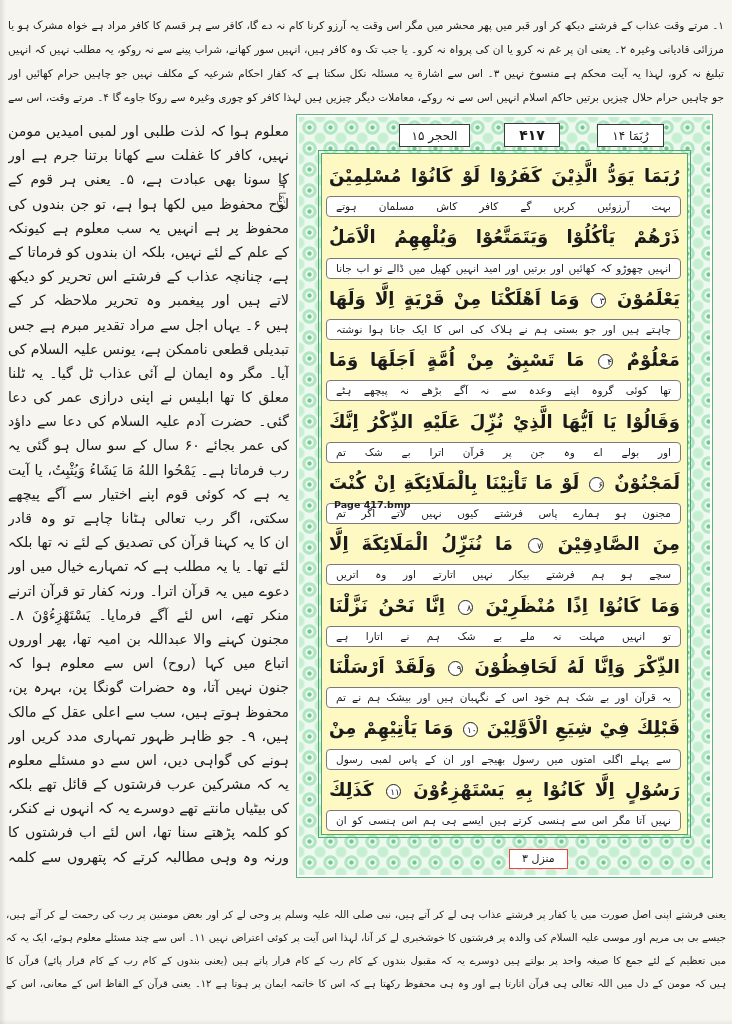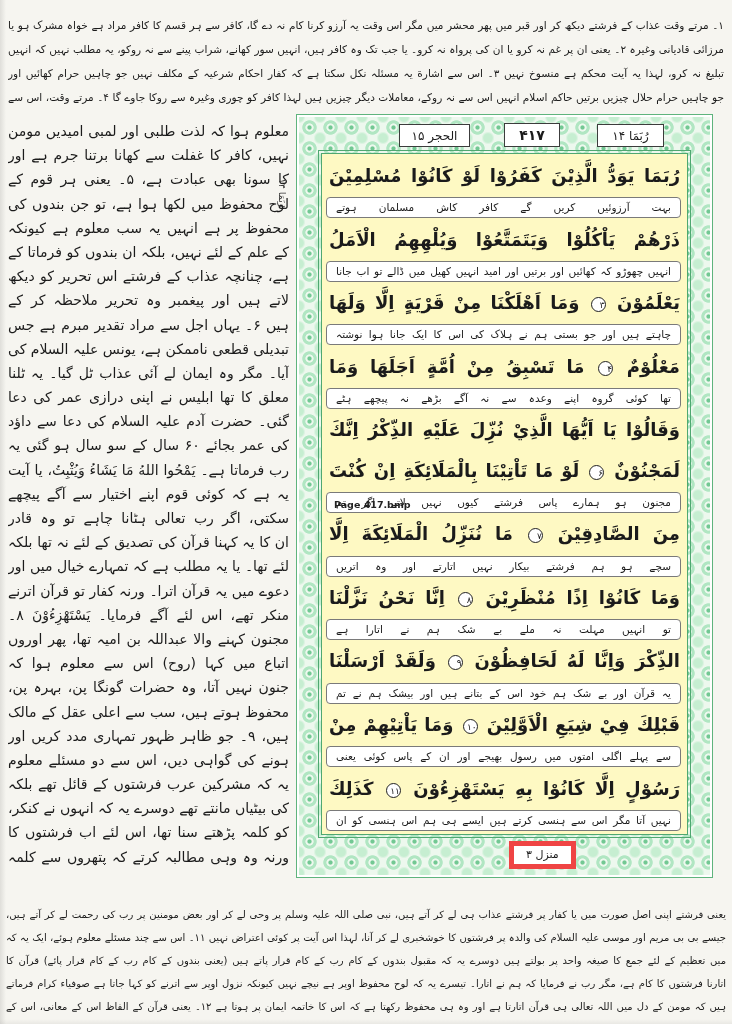--- a/index.html
+++ b/index.html
@@ -52,21 +52,21 @@
   .vnum{display:inline-block;width:15px;height:15px;line-height:14px;border:1px solid #222;
     border-radius:50%;font-size:9px;font-weight:normal;text-align:center;vertical-align:1px;
     background:#fff;margin:0 2px;box-sizing:border-box;}
 
   .hdr-box{position:absolute;background:#fff;border:1px solid #3c3c3c;
     display:flex;align-items:center;justify-content:center;box-sizing:border-box;z-index:3;margin-left:26px;}
   .hdr-juz{top:9px;left:274px;width:67px;height:23px;font-size:12px;}
   .hdr-page{top:8px;left:181px;width:56px;height:24px;font-size:14px;font-weight:bold;}
   .hdr-surah{top:9px;left:76px;width:71px;height:23px;font-size:12px;}
 
-  .manzil{position:absolute;bottom:8px;left:212px;background:#fff;border:5px solid #ef4444;
+  .manzil{position:absolute;bottom:8px;left:212px;background:#fff;border:1px solid #ef4444;
     font-size:11px;line-height:16px;padding:1px 12px;z-index:3;}
 
   .watermark{position:absolute;left:334px;top:499px;font-size:9.5px;font-weight:bold;
     color:#222;direction:ltr;z-index:6;font-family:"DejaVu Sans", sans-serif;}
 </style>
 </head>
 <body>
 
 <div class="top-commentary">
 
@@ -124,39 +124,39 @@
 
   <div class="row arabic">رُبَمَا يَوَدُّ الَّذِيْنَ كَفَرُوْا لَوْ كَانُوْا مُسْلِمِيْنَ </div>
       <div class="row urdu">بہت آرزوئیں کریں گے کافر کاش مسلمان ہوتے</div>
       <div class="row arabic">ذَرْهُمْ يَاْكُلُوْا وَيَتَمَتَّعُوْا وَيُلْهِهِمُ الْاَمَلُ فَسَوْفَ</div>
       <div class="row urdu">انہیں چھوڑو کہ کھائیں اور برتیں اور امید انہیں کھیل میں ڈالے تو اب جانا</div>
       <div class="row arabic">يَعْلَمُوْنَ <span class="vnum">۳</span> وَمَا اَهْلَكْنَا مِنْ قَرْيَةٍ اِلَّا وَلَهَا كِتَابٌ</div>
       <div class="row urdu">چاہتے ہیں اور جو بستی ہم نے ہلاک کی اس کا ایک جانا ہوا نوشتہ</div>
       <div class="row arabic">مَعْلُوْمٌ <span class="vnum">۴</span> مَا تَسْبِقُ مِنْ اُمَّةٍ اَجَلَهَا وَمَا يَسْتَاْخِرُوْنَ </div>
       <div class="row urdu">تھا کوئی گروہ اپنے وعدہ سے نہ آگے بڑھے نہ پیچھے ہٹے</div>
       <div class="row arabic">وَقَالُوْا يَا اَيُّهَا الَّذِيْ نُزِّلَ عَلَيْهِ الذِّكْرُ اِنَّكَ</div>
+      <div class="row urdu">اور بولے اے وہ جن پر قرآن اترا بے شک تم</div>
       <div class="row arabic">لَمَجْنُوْنٌ <span class="vnum">۶</span> لَوْ مَا تَاْتِيْنَا بِالْمَلَائِكَةِ اِنْ كُنْتَ</div>
       <div class="row urdu">مجنون ہو ہمارے پاس فرشتے کیوں نہیں لاتے اگر تم</div>
       <div class="row arabic">مِنَ الصَّادِقِيْنَ <span class="vnum">۷</span> مَا نُنَزِّلُ الْمَلَائِكَةَ اِلَّا بِالْحَقِّ</div>
       <div class="row urdu">سچے ہو ہم فرشتے بیکار نہیں اتارتے اور وہ اتریں</div>
       <div class="row arabic">وَمَا كَانُوْا اِذًا مُنْظَرِيْنَ <span class="vnum">۸</span> اِنَّا نَحْنُ نَزَّلْنَا</div>
       <div class="row urdu">تو انہیں مہلت نہ ملے بے شک ہم نے اتارا ہے</div>
       <div class="row arabic">الذِّكْرَ وَاِنَّا لَهُ لَحَافِظُوْنَ <span class="vnum">۹</span> وَلَقَدْ اَرْسَلْنَا مِنْ</div>
-      <div class="row urdu">یہ قرآن اور بے شک ہم خود اس کے بتانے ہیں اور بیشک ہم نے تم</div>
+      <div class="row urdu">یہ قرآن اور بے شک ہم خود اس کے نگہبان ہیں اور بیشک ہم نے تم</div>
       <div class="row arabic">قَبْلِكَ فِيْ شِيَعِ الْاَوَّلِيْنَ <span class="vnum">۱۰</span> وَمَا يَاْتِيْهِمْ مِنْ</div>
-      <div class="row urdu">سے پہلے اگلی امتوں میں رسول بھیجے اور ان کے پاس کوئی یعنی</div>
+      <div class="row urdu">سے پہلے اگلی امتوں میں رسول بھیجے اور ان کے پاس لمبی رسول</div>
       <div class="row arabic">رَسُوْلٍ اِلَّا كَانُوْا بِهِ يَسْتَهْزِءُوْنَ <span class="vnum">۱۱</span> كَذَلِكَ نَسْلُكُهُ</div>
       <div class="row urdu">نہیں آتا مگر اس سے ہنسی کرتے ہیں ایسے ہی ہم اس ہنسی کو ان مجرموں کے</div>
     </div>
 
   <div class="manzil">منزل ۳</div>
 </div>
 
 <div class="watermark">Page 417.bmp</div>
 
 <div class="bottom-commentary">
 
 <div class="cline">یعنی فرشتے اپنی اصل صورت میں یا کفار پر فرشتے عذاب ہی لے کر آتے ہیں، نبی صلی اللہ علیہ وسلم پر وحی لے کر اور بعض مومنین پر رب کی رحمت لے کر آتے ہیں،</div>
     <div class="cline">جیسے بی بی مریم اور موسی علیہ السلام کی والدہ پر فرشتوں کا خوشخبری لے کر آنا، لہذا اس آیت پر کوئی اعتراض نہیں ۱۱۔ اس سے چند مسئلے معلوم ہوئے، ایک یہ کہ عربی</div>
     <div class="cline">میں تعظیم کے لئے جمع کا صیغہ واحد پر بولتے ہیں دوسرے یہ کہ مقبول بندوں کے کام رب کے کام قرار پاتے ہیں (یعنی بندوں کے کام رب کے کام قرار پائے) قرآن کا</div>
-    <div class="cline">اتارنا فرشتوں کا کام ہے، مگر رب نے فرمایا کہ ہم نے اتارا۔ تیسرے یہ کہ لوح محفوظ اوپر ہے نیچے نہیں کیونکہ نزول اوپر سے اترنے کو کہا جاتا ہے صوفیاء کرام فرماتے</div>
     <div class="cline">ہیں کہ مومن کے دل میں اللہ تعالی ہی قرآن اتارتا ہے اور وہ ہی محفوظ رکھتا ہے کہ اس کا خاتمہ ایمان پر ہوتا ہے ۱۲۔ یعنی قرآن کے الفاظ اس کے معانی، اس کے</div>
   </div>
 
 </body></html>

